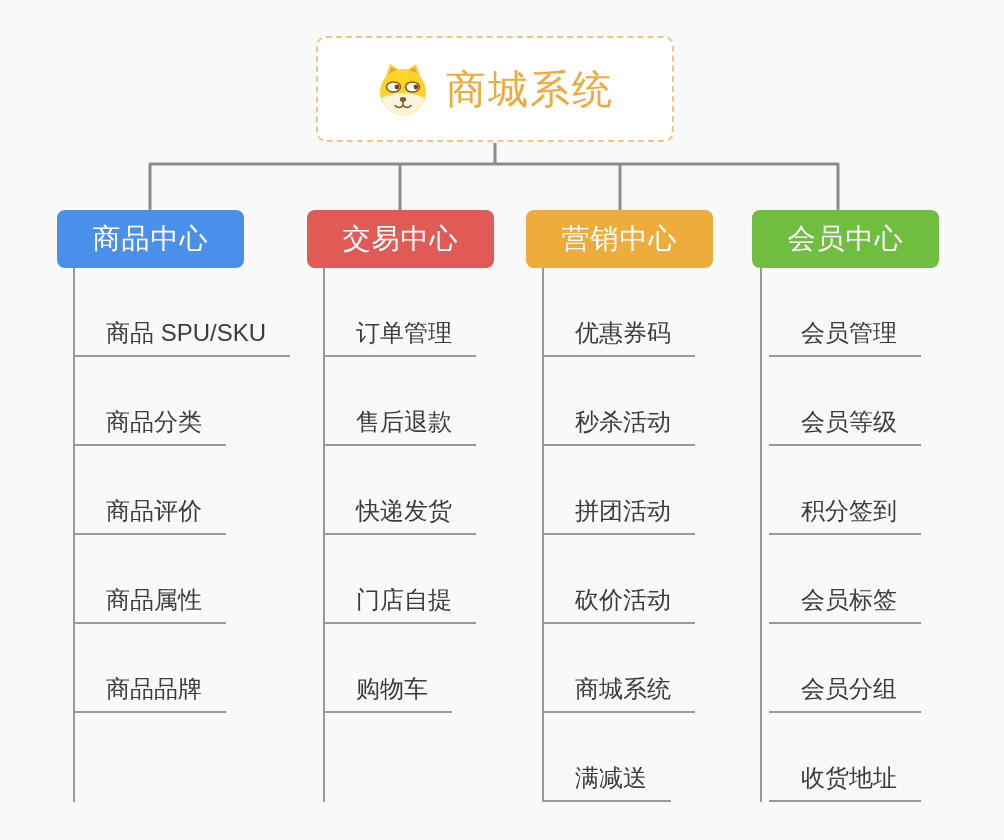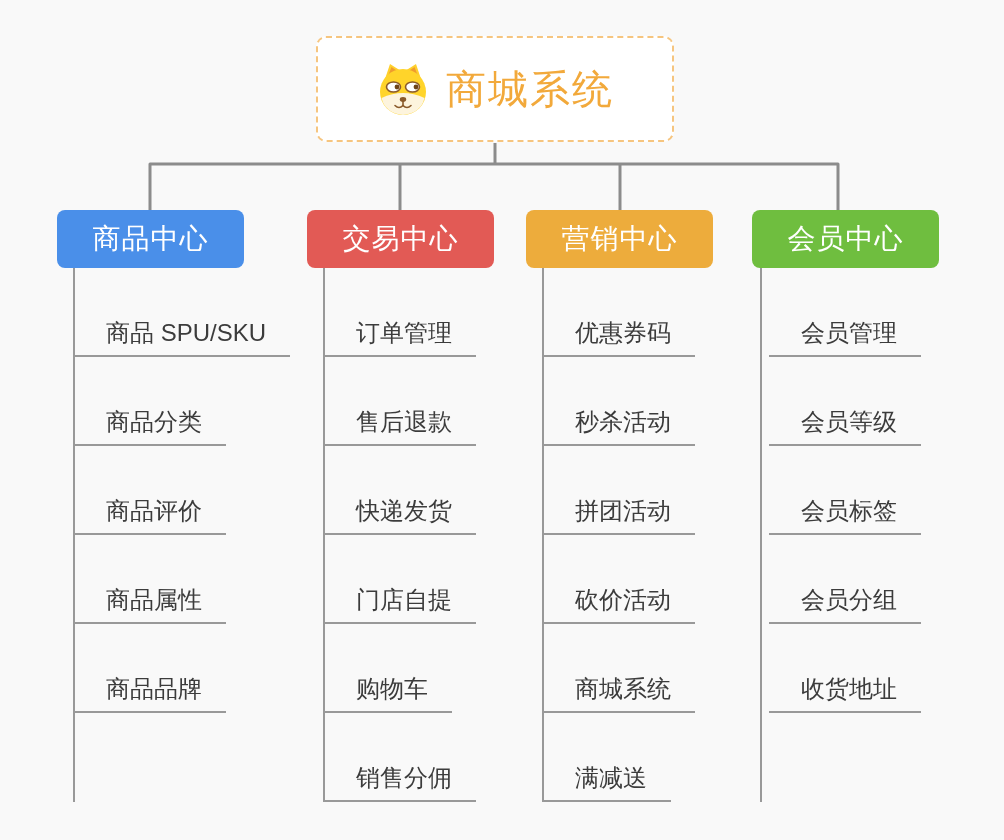--- a/index.html
+++ b/index.html
@@ -144,23 +144,20 @@
         </div>
         <div class="leaf">
           <span>快递发货</span>
         </div>
         <div class="leaf">
           <span>门店自提</span>
         </div>
         <div class="leaf">
           <span>购物车</span>
         </div>
-        <div class="leaf">
-          <span>销售分佣</span>
-        </div>
       </div>
   </div>
 
   <div class="branch branch-2">
     <div class="branch-box" style="background: rgb(237, 172, 60);">营销中心</div>
     <div class="leaves">
         <div class="leaf">
           <span>优惠券码</span>
         </div>
         <div class="leaf">
@@ -184,20 +181,23 @@
   <div class="branch branch-3">
     <div class="branch-box" style="background: rgb(111, 190, 63);">会员中心</div>
     <div class="leaves">
         <div class="leaf">
           <span>会员管理</span>
         </div>
         <div class="leaf">
           <span>会员等级</span>
         </div>
         <div class="leaf">
+          <span>积分签到</span>
+        </div>
+        <div class="leaf">
           <span>会员标签</span>
         </div>
         <div class="leaf">
           <span>会员分组</span>
         </div>
         <div class="leaf">
           <span>收货地址</span>
         </div>
       </div>
   </div>

